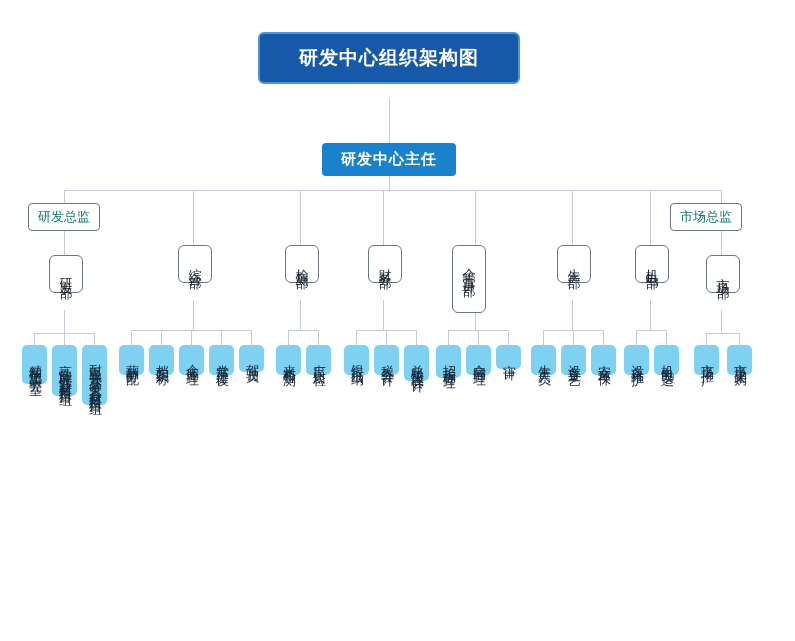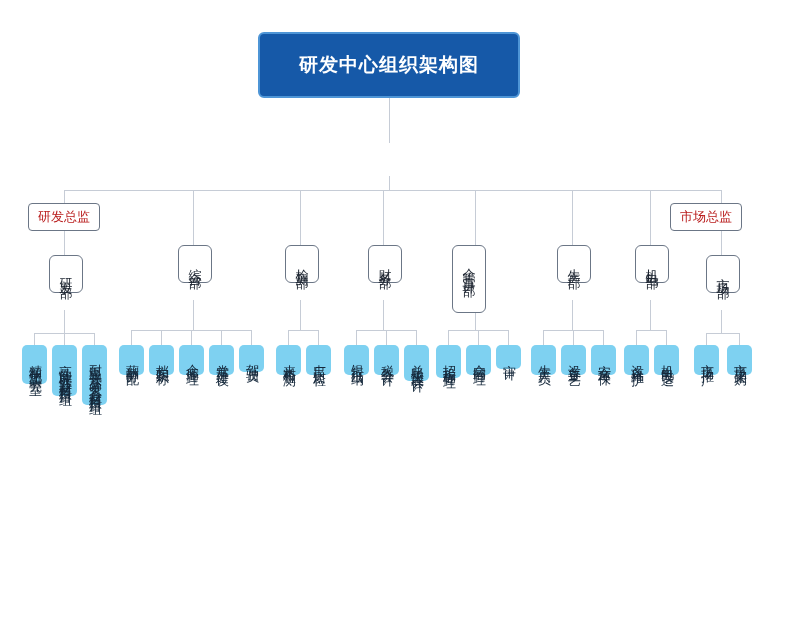--- a/index.html
+++ b/index.html
@@ -12,21 +12,21 @@
     overflow: hidden;
   }
   #wires {
     position: absolute;
     left: 0; top: 0;
     z-index: 0;
   }
   .node { position: absolute; z-index: 1; box-sizing: border-box; }
 
   .title-box {
-    left: 258px; top: 32px; width: 262px; height: 66px;
+    left: 258px; top: 32px; width: 262px; height: 52px;
     background: var(--title-bg, #1659a8);
     border: 2px solid var(--title-border, #4e95d6);
     border-radius: 6px;
     color: #ffffff;
     font-size: 19px; font-weight: bold;
     display: flex; align-items: center; justify-content: center;
     letter-spacing: 1px;
   }
   .director-box {
     left: 322px; top: 143px; width: 134px; height: 33px;
@@ -35,21 +35,21 @@
     color: #ffffff;
     font-size: 15px; font-weight: bold;
     display: flex; align-items: center; justify-content: center;
     letter-spacing: 1px;
   }
   .hnode {
     top: 203px; width: 72px; height: 28px;
     background: #ffffff;
     border: 1px solid var(--node-border, #6b7686);
     border-radius: 4px;
-    color: #b91c1c;
+    color: #0f766e;
     font-size: 13px;
     display: flex; align-items: center; justify-content: center;
   }
   .dept {
     background: #ffffff;
     border: 1px solid var(--node-border, #6b7686);
     border-radius: 6px;
     color: #1c2430;
     font-size: 13px;
     padding: 12px 7px;
@@ -95,20 +95,21 @@
       M193 300 V330 M131 330 H251 M131 330 V345 M161 330 V345 M191 330 V345 M221 330 V345 M251 330 V345
       M300 300 V330 M288 330 H318 M288 330 V345 M318 330 V345
       M383 300 V330 M356 330 H416 M356 330 V345 M386 330 V345 M416 330 V345
       M475 300 V330 M448 330 H508 M448 330 V345 M478 330 V345 M508 330 V345
       M572 300 V330 M543 330 H603 M543 330 V345 M573 330 V345 M603 330 V345
       M650 300 V330 M636 330 H666 M636 330 V345 M666 330 V345
       M721 310 V333 M706 333 H739 M706 333 V345 M739 333 V345"></path>
   </svg>
 
   <div class="node title-box">研发中心组织架构图</div>
+  <div class="node director-box">研发中心主任</div>
 
   <div class="node hnode" style="left:28px">研发总监</div>
   <div class="node hnode" style="left:670px">市场总监</div>
 
   <div class="node dept" style="left:49px;  top:255px">研发部</div>
   <div class="node dept" style="left:178px; top:245px">综合部</div>
   <div class="node dept" style="left:285px; top:245px">检测部</div>
   <div class="node dept" style="left:368px; top:245px">财务部</div>
   <div class="node dept" style="left:452px; top:245px; height:68px">企管审计部</div>
   <div class="node dept" style="left:557px; top:245px">生产部</div>

